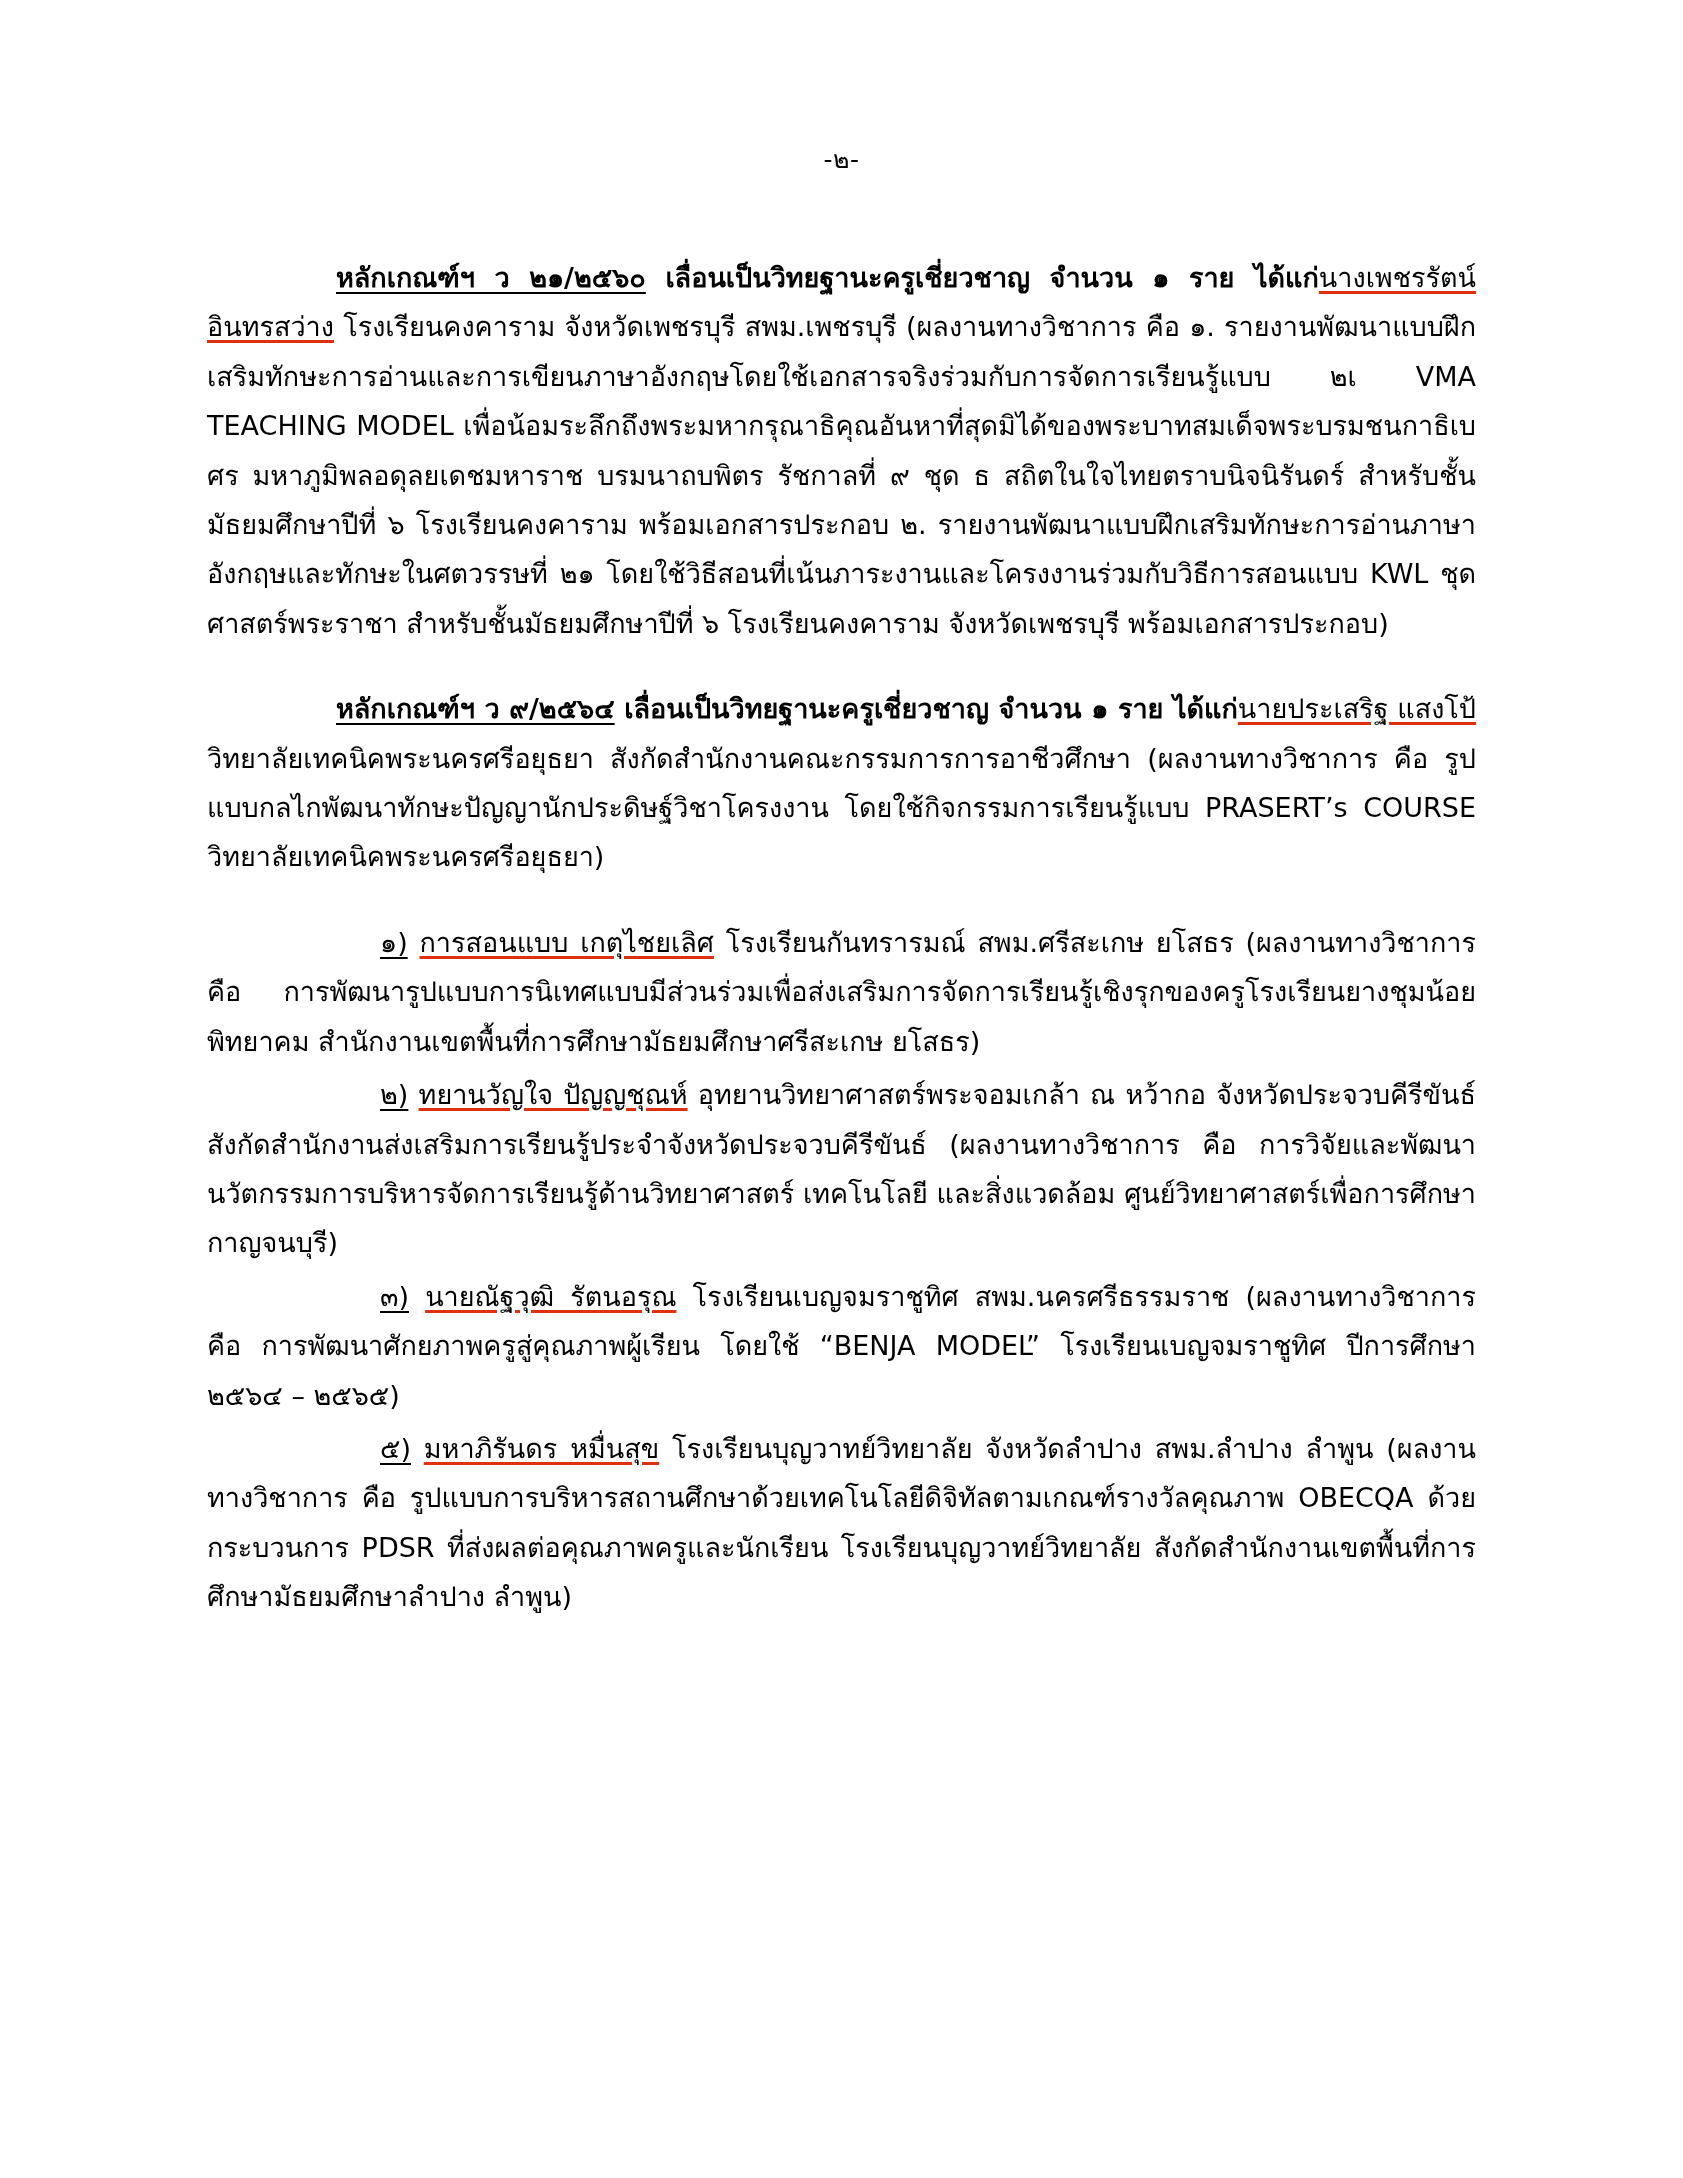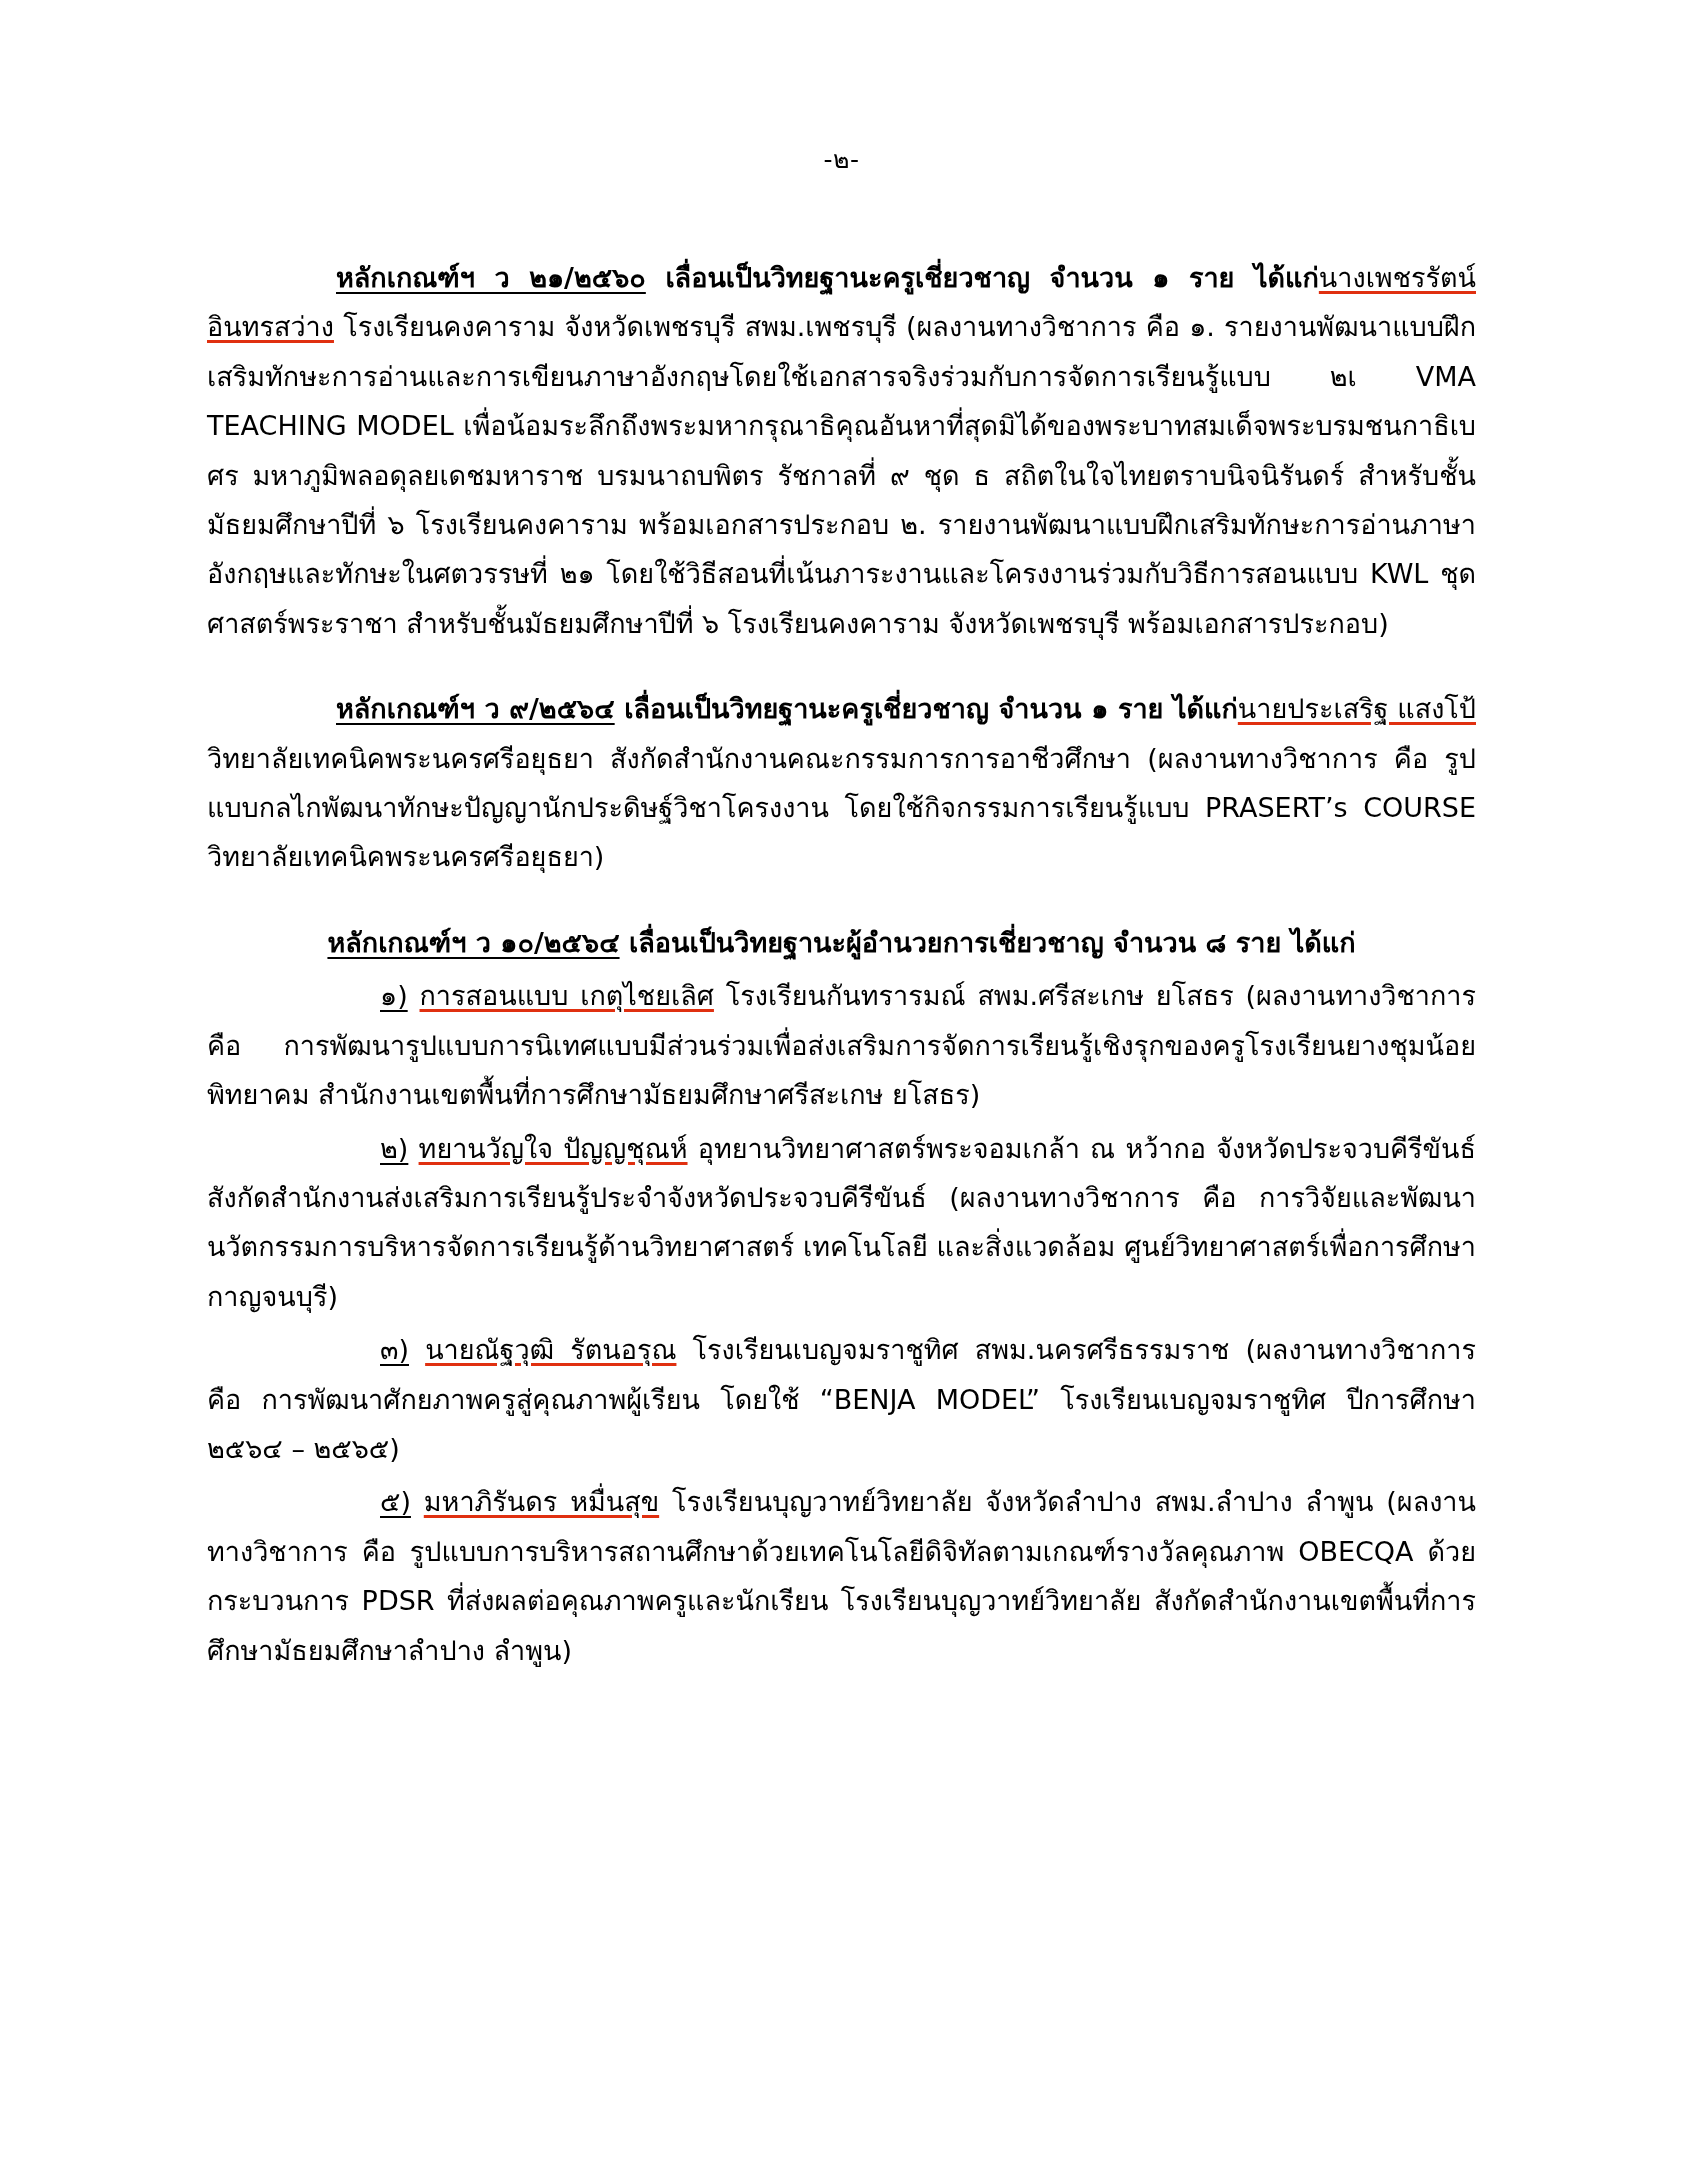--- a/index.html
+++ b/index.html
@@ -82,23 +82,20 @@
   </p>
 
   <div class="block-gap"></div>
 
   <p class="para indent-head">
     <span class="bold u-black">หลักเกณฑ์ฯ ว ๙/๒๕๖๔</span><span class="bold"> เลื่อนเป็นวิทยฐานะครูเชี่ยวชาญ จำนวน ๑ ราย ได้แก่</span><span class="u-red">นายประเสริฐ แสงโป้</span><span> วิทยาลัยเทคนิคพระนครศรีอยุธยา สังกัดสำนักงานคณะกรรมการการอาชีวศึกษา (ผลงานทางวิชาการ คือ รูปแบบกลไกพัฒนาทักษะปัญญานักประดิษฐ์วิชาโครงงาน โดยใช้กิจกรรมการเรียนรู้แบบ PRASERT’s COURSE วิทยาลัยเทคนิคพระนครศรีอยุธยา)</span>
   </p>
 
   <div class="block-gap"></div>
 
-  <p class="para center-head">
-    <span class="bold u-black">หลักเกณฑ์ฯ ว ๑๐/๒๕๖๔</span><span class="bold"> เลื่อนเป็นวิทยฐานะผู้อำนวยการเชี่ยวชาญ จำนวน ๘ ราย ได้แก่</span>
-  </p>
 
   <p class="para indent-item">
     <span class="num-u">๑)</span>
     <span class="u-red">การสอนแบบ เกตุไชยเลิศ</span><span> โรงเรียนกันทรารมณ์ สพม.ศรีสะเกษ ยโสธร (ผลงานทางวิชาการ คือ การพัฒนารูปแบบการนิเทศแบบมีส่วนร่วมเพื่อส่งเสริมการจัดการเรียนรู้เชิงรุกของครูโรงเรียนยางชุมน้อยพิทยาคม สำนักงานเขตพื้นที่การศึกษามัธยมศึกษาศรีสะเกษ ยโสธร)</span>
   </p>
 
   <p class="para indent-item">
     <span class="num-u">๒)</span>
     <span class="u-red">ทยานวัญใจ ปัญญชุณห์</span><span> อุทยานวิทยาศาสตร์พระจอมเกล้า ณ หว้ากอ จังหวัดประจวบคีรีขันธ์ สังกัดสำนักงานส่งเสริมการเรียนรู้ประจำจังหวัดประจวบคีรีขันธ์ (ผลงานทางวิชาการ คือ การวิจัยและพัฒนานวัตกรรมการบริหารจัดการเรียนรู้ด้านวิทยาศาสตร์ เทคโนโลยี และสิ่งแวดล้อม ศูนย์วิทยาศาสตร์เพื่อการศึกษากาญจนบุรี)</span>
   </p>

